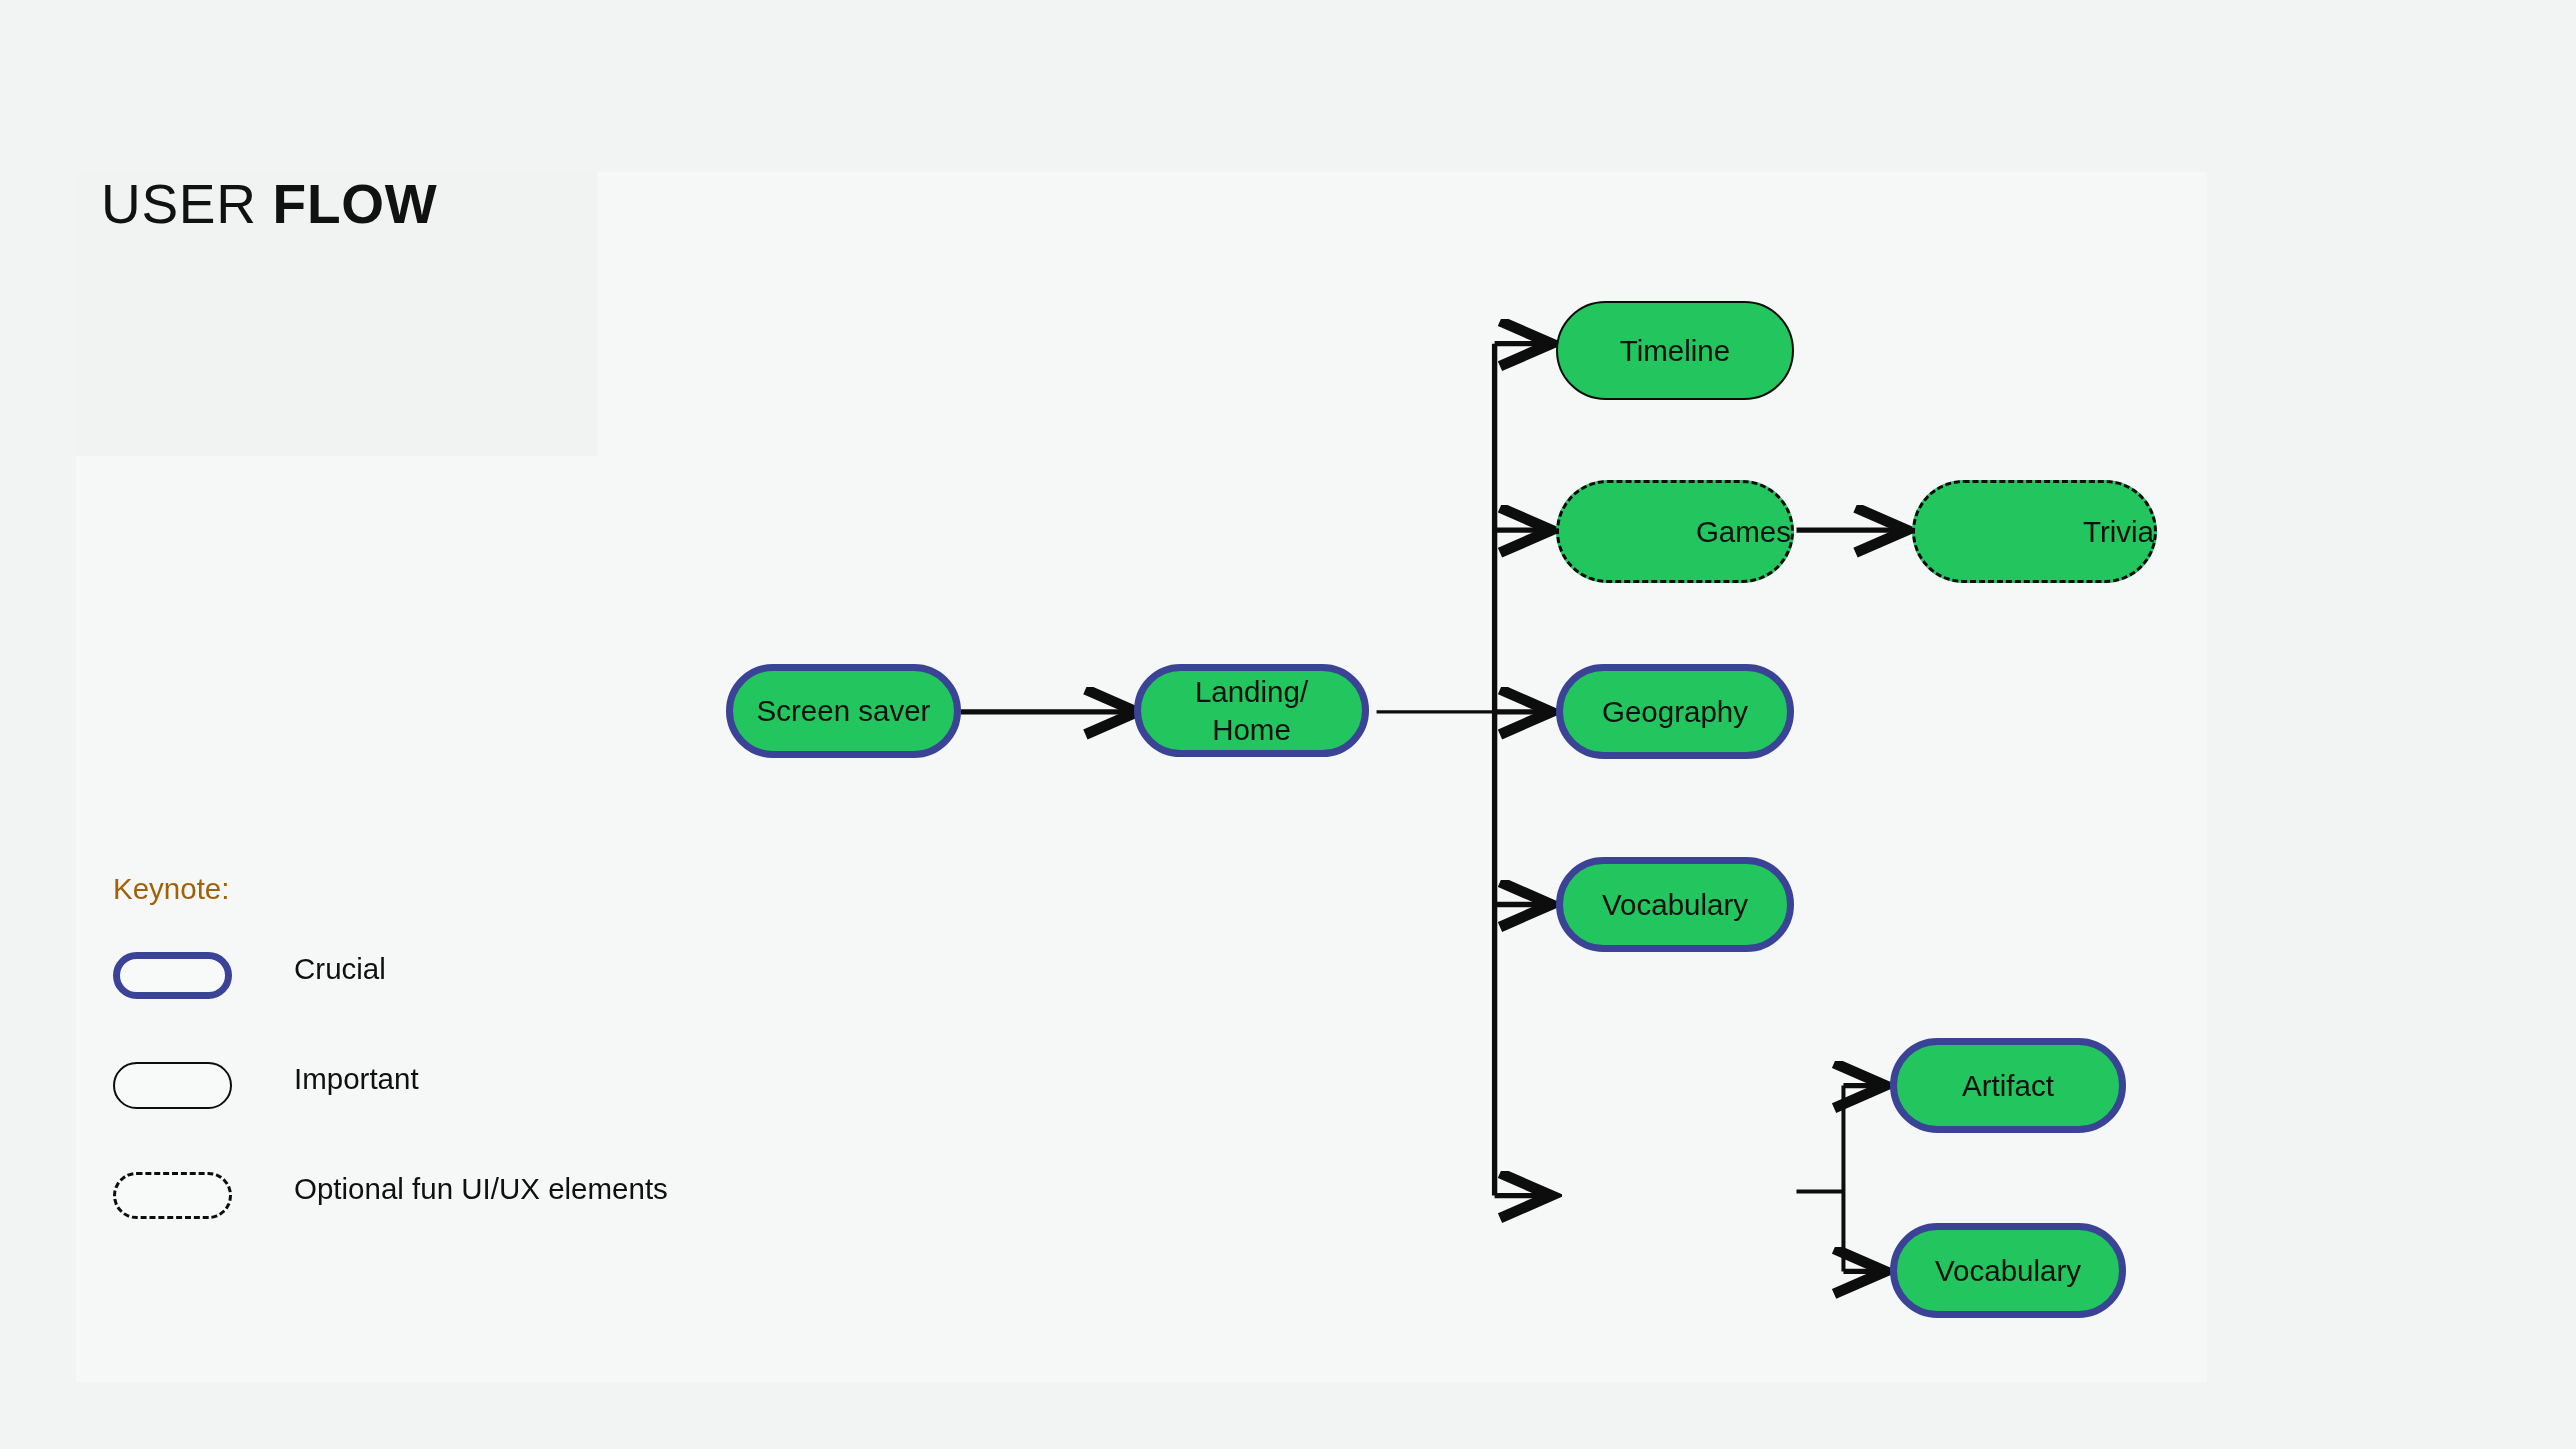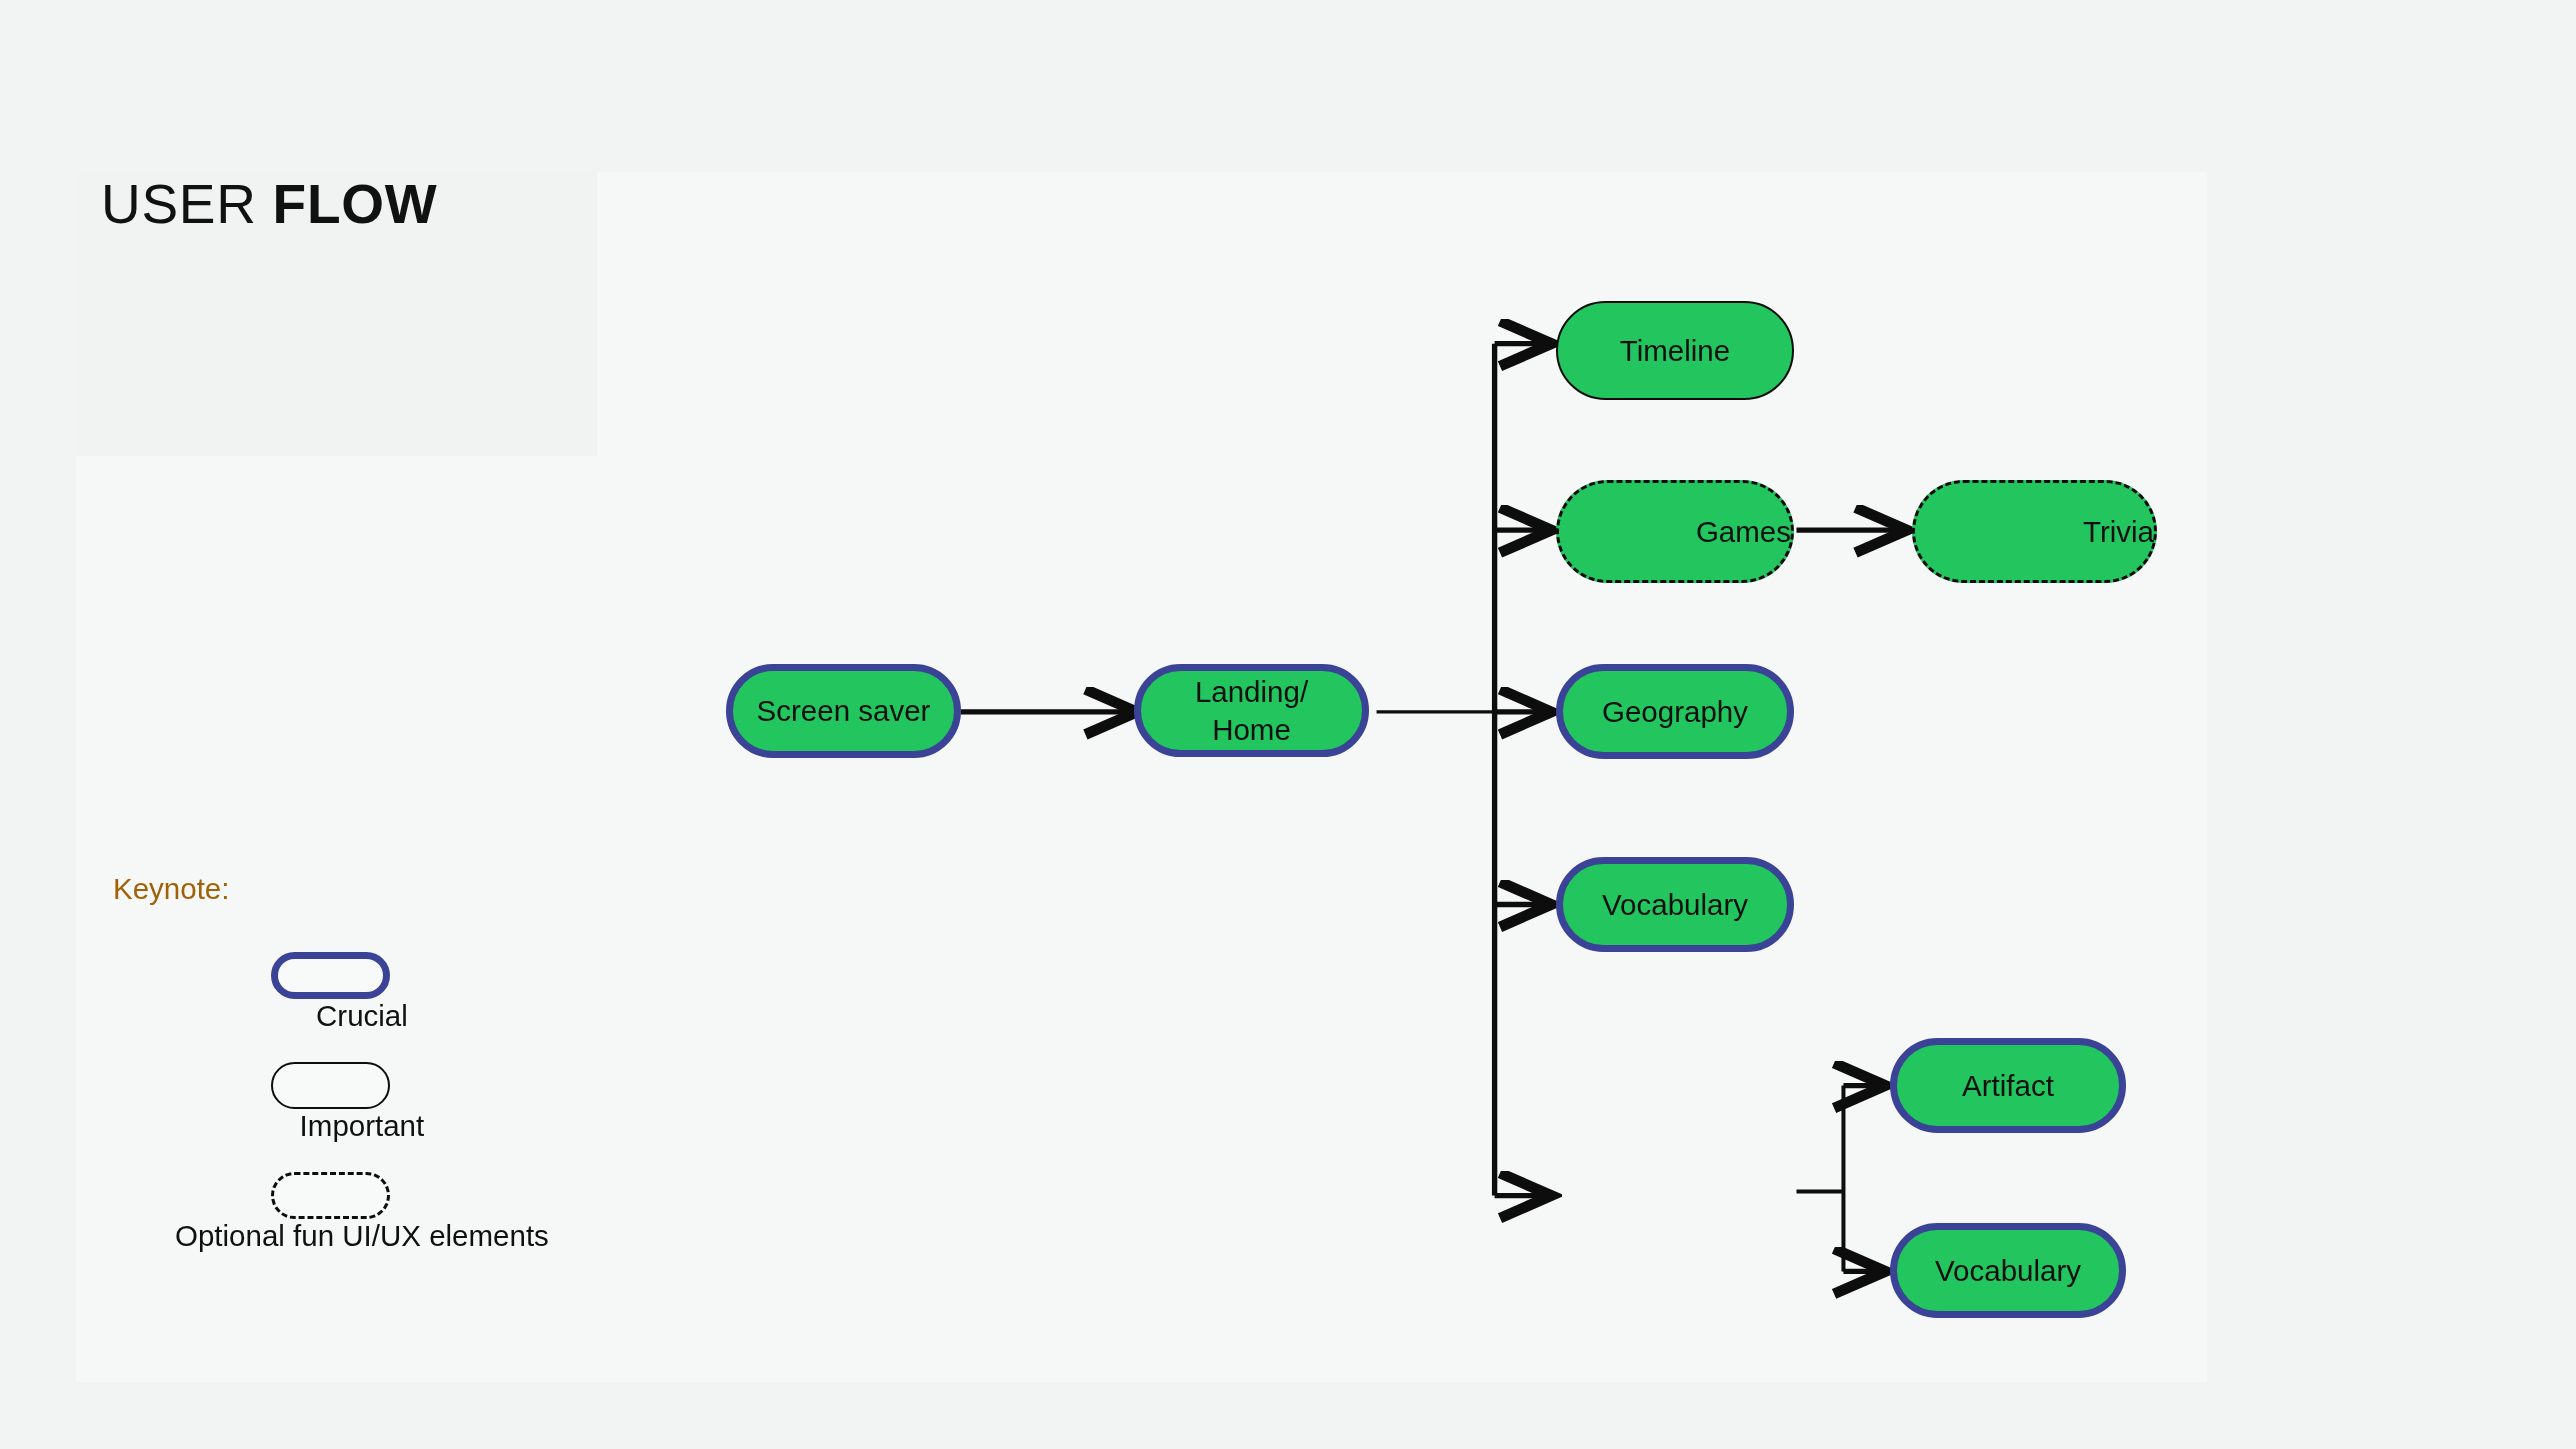--- a/index.html
+++ b/index.html
@@ -45,21 +45,21 @@
     font-size:29.5px;line-height:1.28;
     box-sizing:border-box;
   }
   .node.crucial{ border:7.4px solid #3a4396; border-radius:670px; }
   .node.important{ border:2.7px solid #0d0d0d; border-radius:670px; }
   .node.optional{ border:3.4px dashed #0d0d0d; border-radius:670px;justify-content:flex-end; }
 
   
   .legend{position:absolute;left:113px;top:872px;}
   .legend-title{font-size:29.5px;color:#a16207;margin-bottom:46px;}
-  .legend-row{display:flex;align-items:center;height:75px;margin-bottom:35px;flex-direction:column;}
+  .legend-row{display:flex;align-items:flex-start;height:75px;margin-bottom:35px;}
   .swatch{width:119px;height:47px;box-sizing:border-box;background:#f8f9f9;flex:0 0 auto;}
   .swatch.crucial{border:7.4px solid #3a4396;border-radius:670px;}
   .swatch.important{border:2.7px solid #0d0d0d;border-radius:670px;}
   .swatch.optional{border:3.4px dashed #0d0d0d;border-radius:670px;}
   .legend-label{margin-left:62px;font-size:29.5px;color:#101010;white-space:nowrap;}
 </style>
 </head>
 <body>
 
 <div id="canvas">

